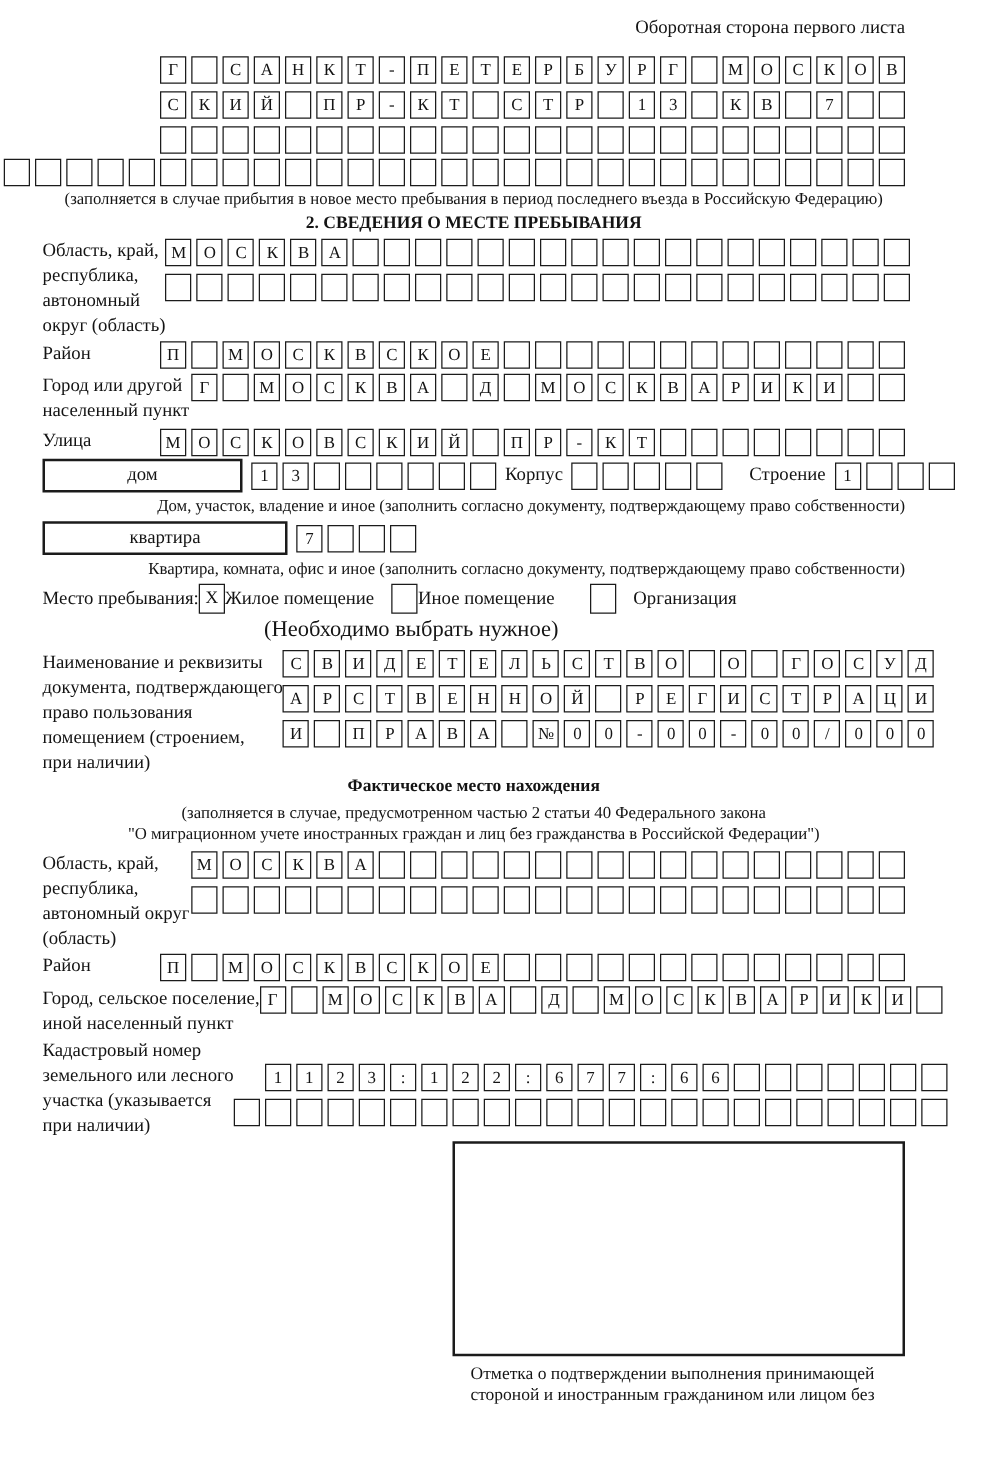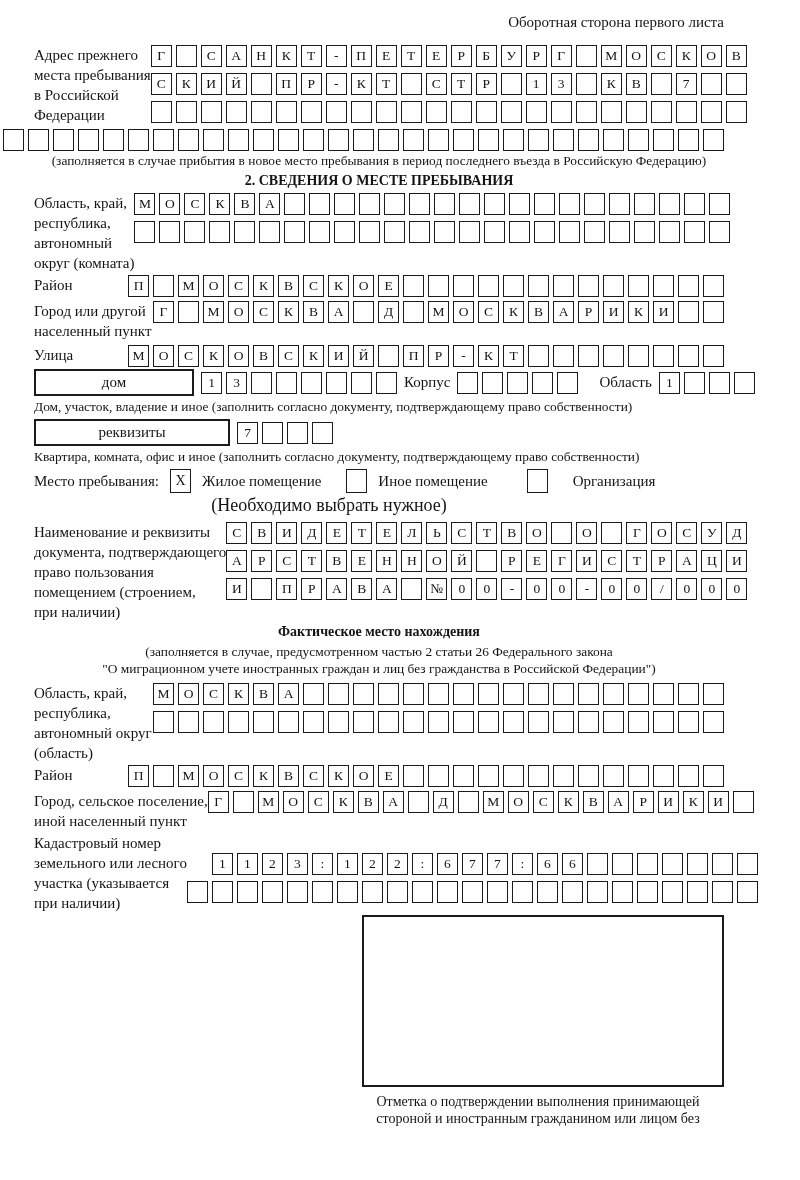--- a/index.html
+++ b/index.html
@@ -7,51 +7,45 @@
        font-family:"Liberation Serif","DejaVu Serif",serif;}
   .page{padding:14px 44px 0 34px;box-sizing:border-box;width:768px;}
   .hdr{font-size:15px;text-align:right;margin-bottom:14px;}
   .frow{display:flex;align-items:flex-start;margin-bottom:4px;}
   .flabel{font-size:15px;line-height:20px;flex-shrink:0;}
   .boxcol{margin-left:auto;display:flex;flex-direction:column;gap:6px;}
   .brow{display:flex;gap:4px;justify-content:flex-end;}
   .cbox{width:21px;height:22px;box-sizing:border-box;border:1.5px solid #1b1b1b;
         display:flex;align-items:center;justify-content:center;
         font-size:13.5px;flex-shrink:0;background:#fff;}
-  .caption{font-size:13.4px;line-height:16px;margin-bottom:4px;}
+  .caption{font-size:13.4px;line-height:16px;margin-bottom:4px;text-align:right;}
   .center{text-align:center;}
   .title{font-size:14px;font-weight:bold;text-align:center;margin:2px 0 4px 0;}
   .wbox{box-sizing:border-box;border:2px solid #1b1b1b;height:27px;display:flex;
         align-items:center;justify-content:center;font-size:15px;flex-shrink:0;}
   .houserow{display:flex;align-items:center;margin-bottom:3px;gap:7px;}
   .inlbl{font-size:15px;white-space:nowrap;}
   .chk{width:21px;height:24px;box-sizing:border-box;border:1.6px solid #1b1b1b;
        display:flex;align-items:center;justify-content:center;font-size:14px;flex-shrink:0;}
-  .stayrow{display:flex;align-items:center;gap:11px;margin:2px 0 2px 0;font-size:15px;}
+  .stayrow{display:flex;align-items:center;margin:2px 0 2px 0;font-size:15px;}
   .note{width:590px;text-align:center;font-size:18px;margin-bottom:6px;}
   .stamp-wrap{width:372px;margin-left:auto;margin-top:2px;}
   .stamp-box{width:362px;height:172px;border:2px solid #1b1b1b;box-sizing:border-box;margin-left:10px;}
   .stamp-cap{font-size:14px;line-height:17px;text-align:center;margin-top:6px;}
   .mb2{margin-bottom:2px;} .mb6{margin-bottom:6px;} .mt2{margin-top:2px;}
   .gap2{margin-left:14px;}
 </style>
 </head>
 <body>
 
 <div class="page">
 
   <div class="hdr">Оборотная сторона первого листа</div>
 
   <div class="frow">
-    <div class="flabel">
-      <div>Адрес прежнего</div>
-      <div>места пребывания</div>
-      <div>в Российской</div>
-      <div>Федерации</div>
-    </div>
     <div class="boxcol">
       <div class="brow">
           <div class="cbox">Г</div>
           <div class="cbox"></div>
           <div class="cbox">С</div>
           <div class="cbox">А</div>
           <div class="cbox">Н</div>
           <div class="cbox">К</div>
           <div class="cbox">Т</div>
           <div class="cbox">-</div>
@@ -159,21 +153,21 @@
     </div>
   <div class="caption center">(заполняется в случае прибытия в новое место пребывания в период последнего въезда в Российскую Федерацию)</div>
 
   <div class="title">2. СВЕДЕНИЯ О МЕСТЕ ПРЕБЫВАНИЯ</div>
 
   <div class="frow mb2">
     <div class="flabel">
       <div>Область, край,</div>
       <div>республика,</div>
       <div>автономный</div>
-      <div>округ (комната)</div>
+      <div>округ (область)</div>
     </div>
     <div class="boxcol">
       <div class="brow">
           <div class="cbox">М</div>
           <div class="cbox">О</div>
           <div class="cbox">С</div>
           <div class="cbox">К</div>
           <div class="cbox">В</div>
           <div class="cbox">А</div>
           <div class="cbox"></div>
@@ -335,32 +329,32 @@
         <div class="cbox"></div>
       </div>
     <div class="inlbl">Корпус</div>
     <div class="brow">
         <div class="cbox"></div>
         <div class="cbox"></div>
         <div class="cbox"></div>
         <div class="cbox"></div>
         <div class="cbox"></div>
       </div>
-    <div class="inlbl gap2">Область</div>
+    <div class="inlbl gap2">Строение</div>
     <div class="brow">
         <div class="cbox">1</div>
         <div class="cbox"></div>
         <div class="cbox"></div>
         <div class="cbox"></div>
       </div>
   </div>
   <div class="caption">Дом, участок, владение и иное (заполнить согласно документу, подтверждающему право собственности)</div>
 
   <div class="houserow">
-    <div class="wbox" style="width:196px;">реквизиты</div>
+    <div class="wbox" style="width:196px;">квартира</div>
     <div class="brow">
         <div class="cbox">7</div>
         <div class="cbox"></div>
         <div class="cbox"></div>
         <div class="cbox"></div>
       </div>
   </div>
   <div class="caption">Квартира, комната, офис и иное (заполнить согласно документу, подтверждающему право собственности)</div>
 
   <div class="stayrow">
@@ -449,21 +443,21 @@
           <div class="cbox">0</div>
           <div class="cbox">/</div>
           <div class="cbox">0</div>
           <div class="cbox">0</div>
           <div class="cbox">0</div>
         </div>
     </div>
   </div>
 
   <div class="title mt2">Фактическое место нахождения</div>
-  <div class="caption center" style="margin-bottom:1px;">(заполняется в случае, предусмотренном частью 2 статьи 26 Федерального закона</div>
+  <div class="caption center" style="margin-bottom:1px;">(заполняется в случае, предусмотренном частью 2 статьи 40 Федерального закона</div>
   <div class="caption center mb6">"О миграционном учете иностранных граждан и лиц без гражданства в Российской Федерации")</div>
 
   <div class="frow mb2">
     <div class="flabel">
       <div>Область, край,</div>
       <div>республика,</div>
       <div>автономный округ</div>
       <div>(область)</div>
     </div>
     <div class="boxcol">

